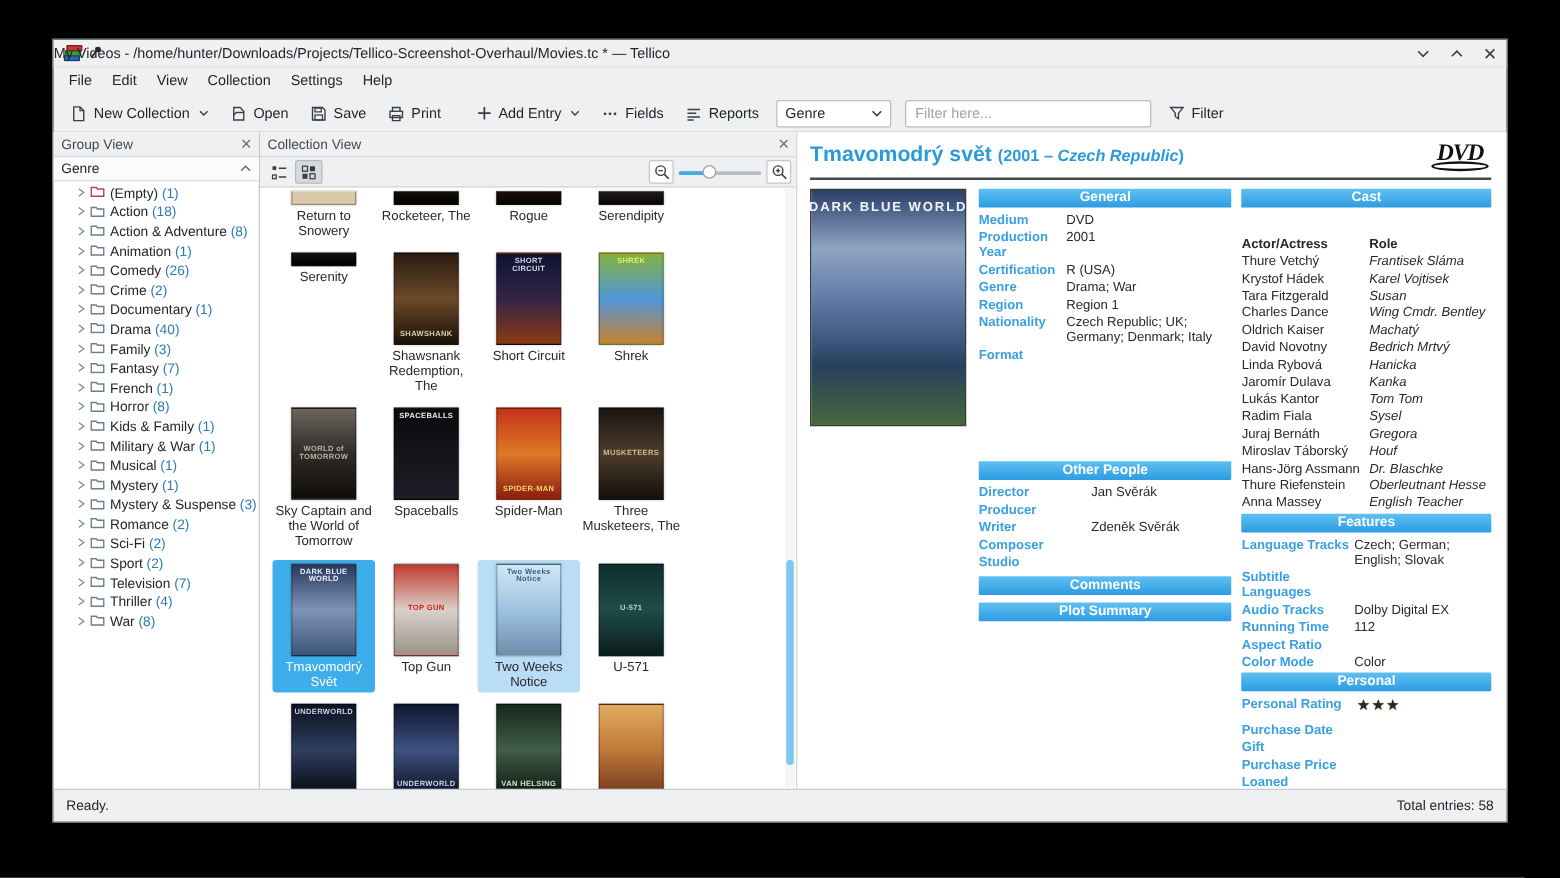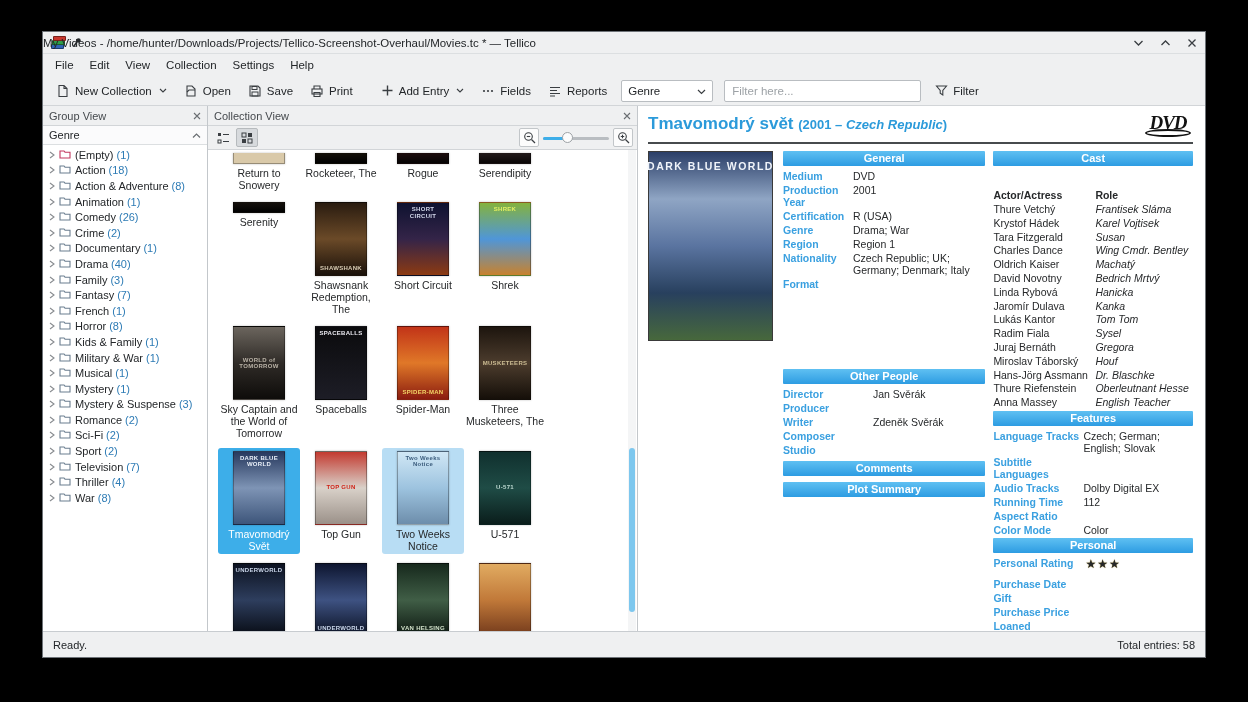--- a/index.html
+++ b/index.html
@@ -33,21 +33,21 @@
 
   
   .main { flex:1; display:flex; min-height:0; background:#fff; }
   .dock-title { height:20px; background:#eff0f1; border-bottom:1px solid #d2d5d8; display:flex; align-items:center; font-size:11px; color:#45494d; padding:0 6px; }
   .dock-close { margin-left:auto; }
 
   
   .panel-left { width:165px; flex:0 0 165px; border-right:1px solid #c3c7cb; display:flex; flex-direction:column; background:#fff; }
   .tree-header { height:19px; background:#fbfbfc; border-bottom:1px solid #dcdfe1; display:flex; align-items:center; padding:0 6px; font-size:11px; color:#232629; }
   .tree { flex:1; overflow:hidden; padding-top:2px; }
-  .tree-row { display:flex; align-items:center; height:15.6px; padding-left:6px; font-size:11px; color:#232629; white-space:nowrap; }
+  .tree-row { display:flex; align-items:center; height:15.6px; padding-left:19px; font-size:11px; color:#232629; white-space:nowrap; }
   .tree-row .count { color:#2d7bb5; margin-left:3px; }
   .tree-row svg { flex:0 0 auto; }
   .tree-row .lbl { margin-left:4px; }
 
   
   .panel-mid { width:430px; flex:0 0 430px; border-right:1px solid #c3c7cb; display:flex; flex-direction:column; background:#fff; }
   .cv-toolbar { height:24px; background:#eff0f1; border-bottom:1px solid #d2d5d8; display:flex; align-items:center; padding:0 4px; flex:0 0 auto; }
   .view-btn { width:22px; height:19px; display:flex; align-items:center; justify-content:center; border-radius:2px; margin-right:2px; }
   .view-btn.active { background:#d7dadd; border:1px solid #b6babd; }
   .zoom-box { margin-left:auto; display:flex; align-items:center; gap:4px; }

